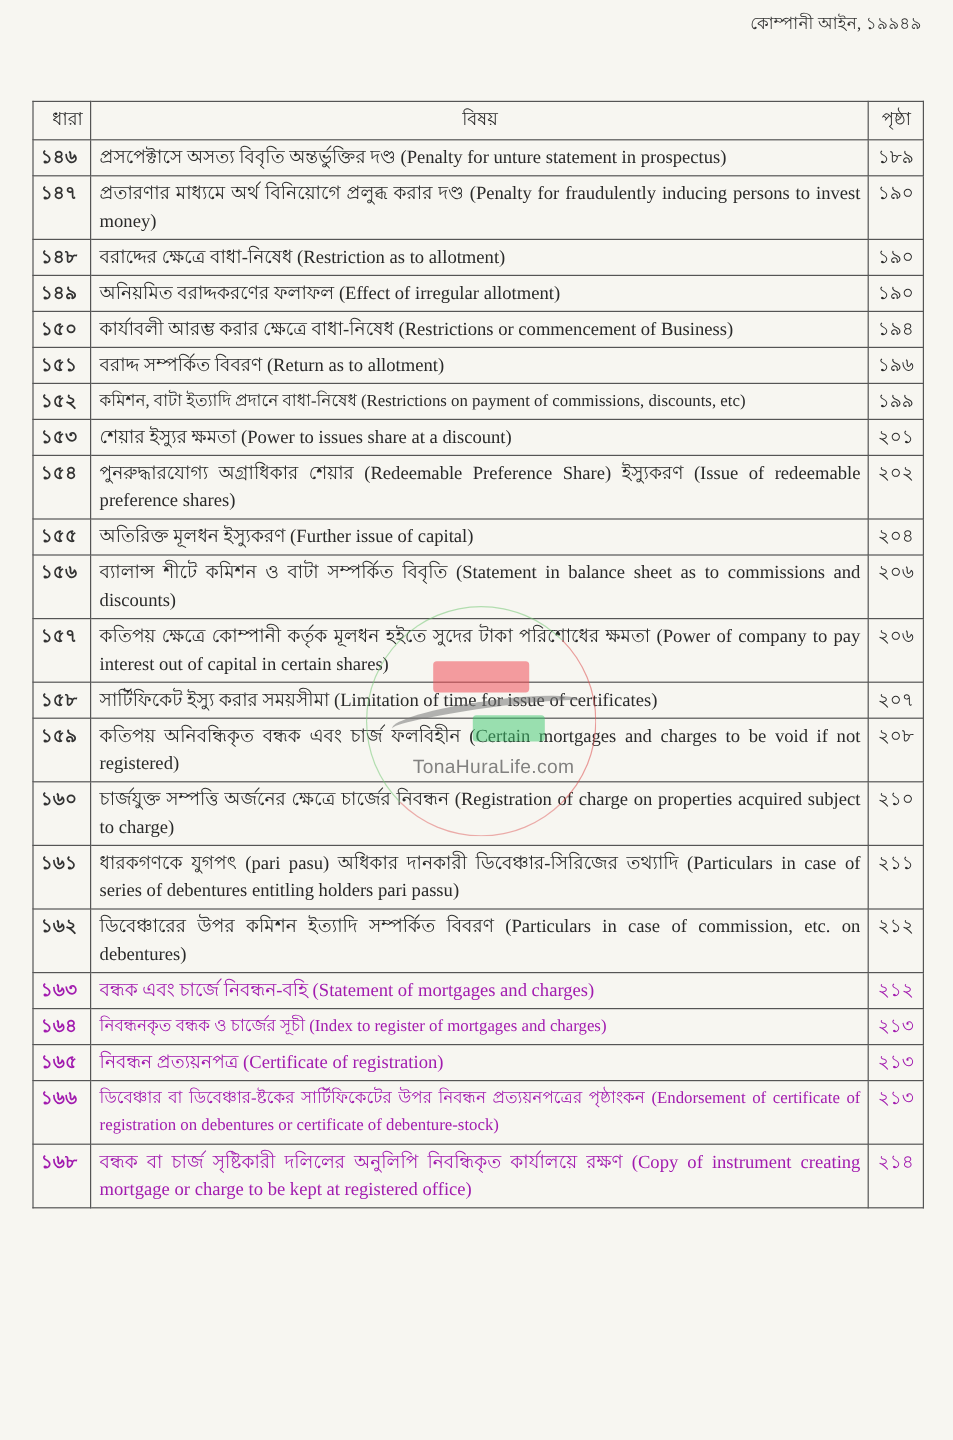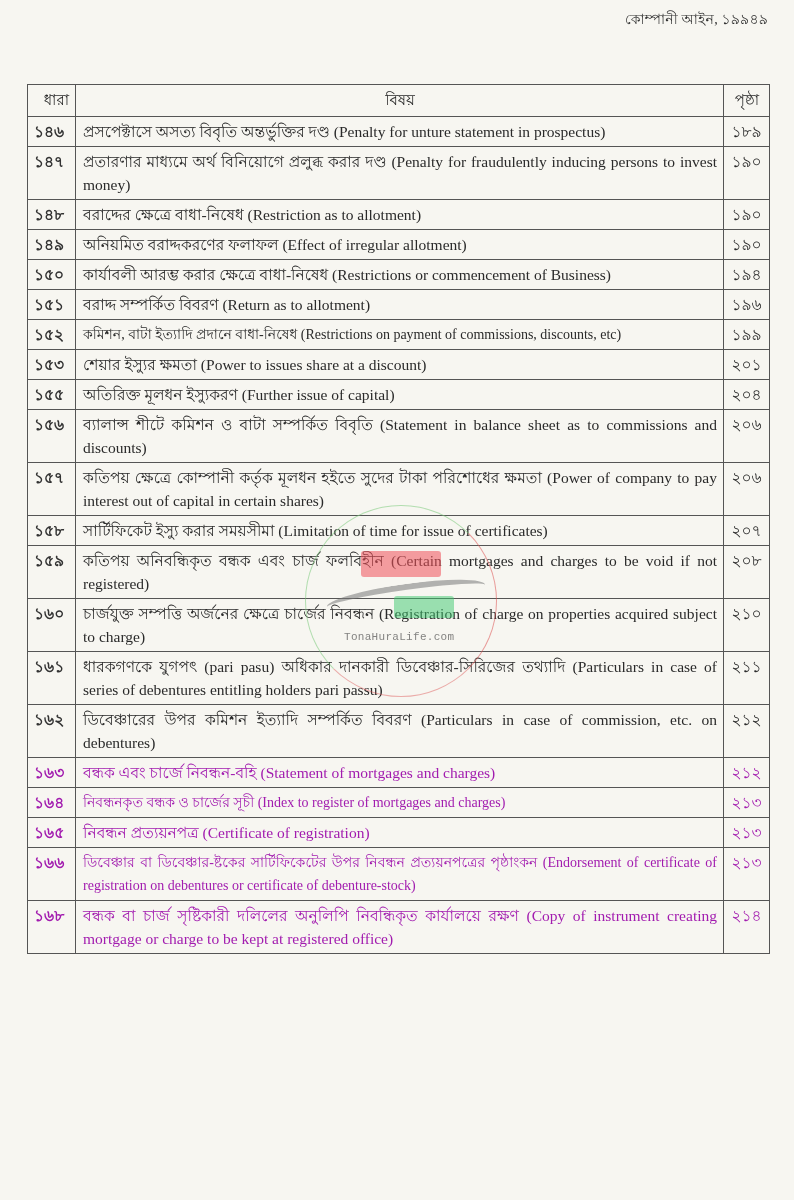--- a/index.html
+++ b/index.html
@@ -94,22 +94,22 @@
     top: 90px;
     width: 60px;
     height: 22px;
     background: rgba(60, 200, 110, 0.5);
     border-radius: 3px;
   }
   .watermark .wm-text {
     position: absolute;
     left: 38px;
     top: 125px;
-    font-family: Liberation Mono, monospace;
-    font-size: 11px;
+    font-family: Liberation Sans, sans-serif;
+    font-size: 16px;
     color: rgba(80, 80, 80, 0.7);
     letter-spacing: 0.3px;
   }
 </style>
 </head>
 <body>
 
 <div class="page-header">
   <span>কোম্পানী আইন, ১৯৯৪</span>
   <span>৯</span>
@@ -163,20 +163,25 @@
         <td class="num">১৫২</td>
         <td class="title small">কমিশন, বাটা ইত্যাদি প্রদানে বাধা-নিষেধ (Restrictions on payment of commissions, discounts, etc)</td>
         <td class="page">১৯৯</td>
       </tr>
     <tr>
         <td class="num">১৫৩</td>
         <td class="title">শেয়ার ইস্যুর ক্ষমতা (Power to issues share at a discount)</td>
         <td class="page">২০১</td>
       </tr>
     <tr>
+        <td class="num">১৫৪</td>
+        <td class="title">পুনরুদ্ধারযোগ্য অগ্রাধিকার শেয়ার (Redeemable Preference Share) ইস্যুকরণ (Issue of redeemable preference shares)</td>
+        <td class="page">২০২</td>
+      </tr>
+    <tr>
         <td class="num">১৫৫</td>
         <td class="title">অতিরিক্ত মূলধন ইস্যুকরণ (Further issue of capital)</td>
         <td class="page">২০৪</td>
       </tr>
     <tr>
         <td class="num">১৫৬</td>
         <td class="title">ব্যালান্স শীটে কমিশন ও বাটা সম্পর্কিত বিবৃতি (Statement in balance sheet as to commissions and discounts)</td>
         <td class="page">২০৬</td>
       </tr>
     <tr>

